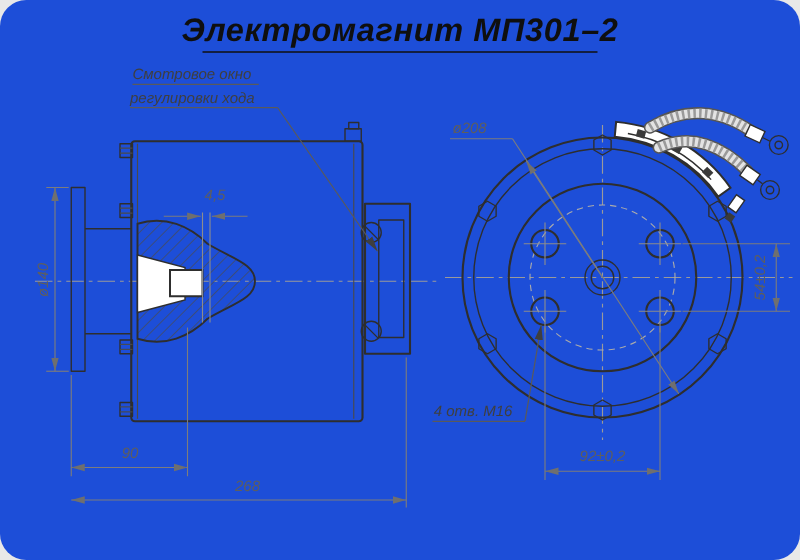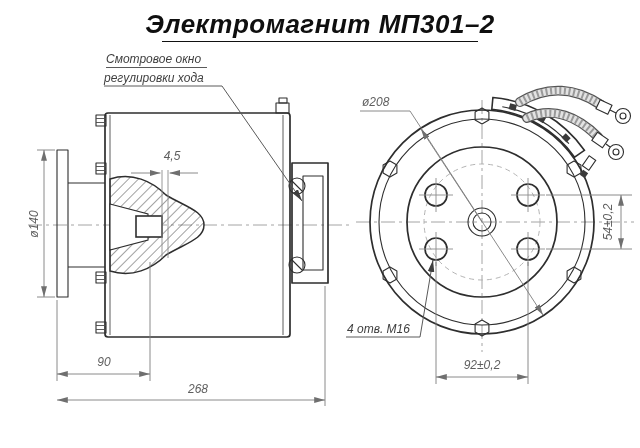--- a/index.html
+++ b/index.html
@@ -1,17 +1,17 @@
 <!DOCTYPE html>
 <html><head>
 <meta charset="utf-8">
 <style>
   html,body{margin:0;padding:0;background:#e8e8e8;}
-  .sheet{width:640px;height:448px;background:#ffffff;position:relative;overflow:hidden;
-         font-family:"Liberation Sans",sans-serif;}
+  .sheet{width:640px;height:448px;background:#1d4ed8;position:relative;overflow:hidden;
+         font-family:"Liberation Sans",sans-serif;border-radius:21px;}
   svg{display:block}
   .obj{stroke:#2e2e2e;stroke-width:1.7;fill:none;stroke-linejoin:round;stroke-linecap:round}
   .obj2{stroke:#2e2e2e;stroke-width:1.1;fill:none;stroke-linejoin:round}
   .obj3{stroke:#4a4a4a;stroke-width:0.9;fill:none}
   .thin{stroke:#8d8d8d;stroke-width:0.9;fill:none}
   .dim{stroke:#7d7d7d;stroke-width:0.9;fill:none}
   .lead{stroke:#5a5a5a;stroke-width:1;fill:none}
   .cl{stroke:#9a9a9a;stroke-width:0.9;fill:none;stroke-dasharray:14 4 3 4}
   .dash{stroke:#ababab;stroke-width:0.9;fill:none;stroke-dasharray:5 4}
   .whitefill{fill:#ffffff}

